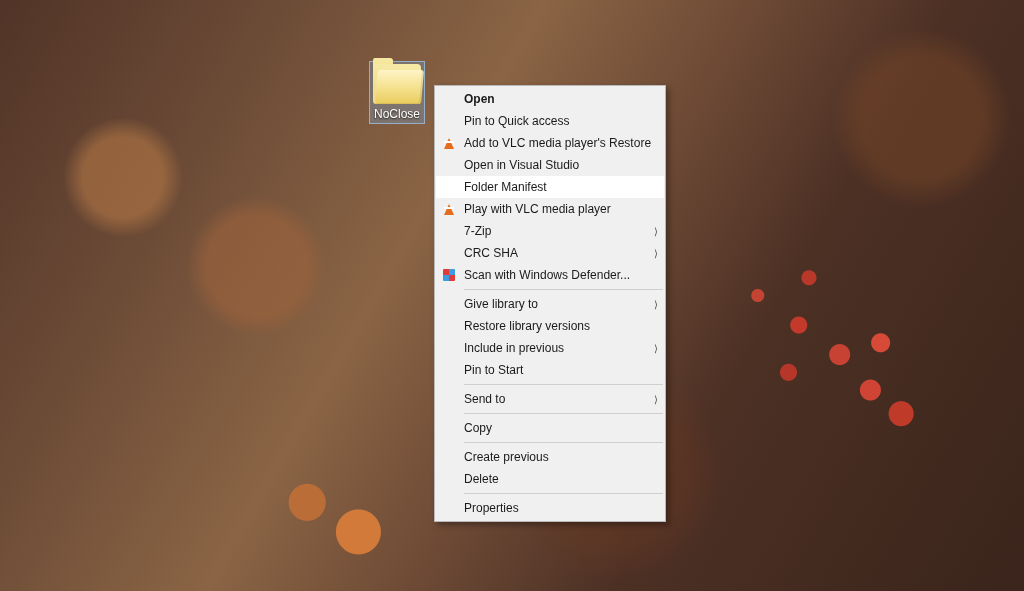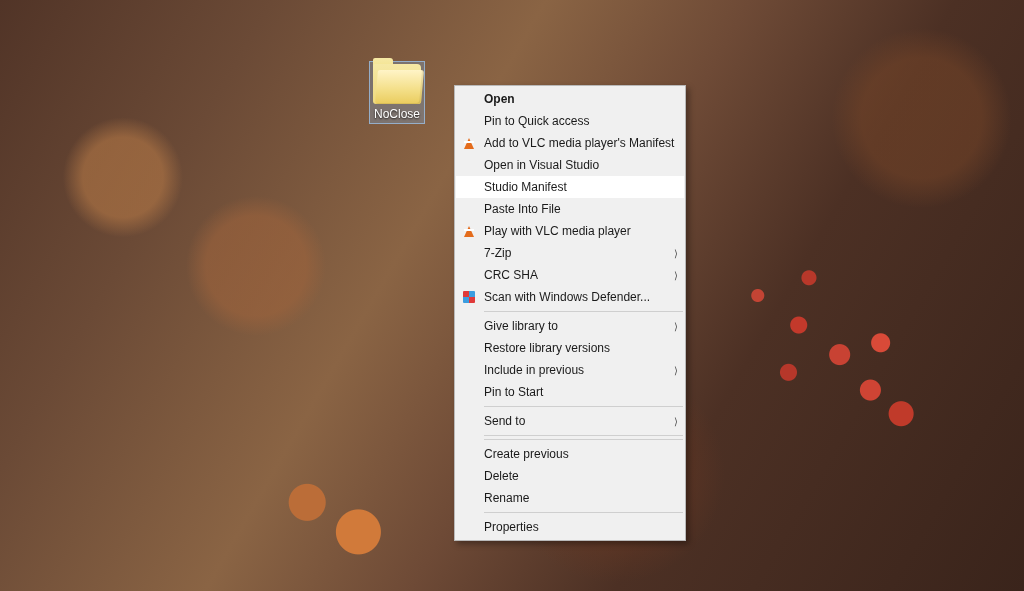--- a/index.html
+++ b/index.html
@@ -67,21 +67,21 @@
     color: #fff;
     font-size: 12px;
     text-shadow: 0 1px 2px rgba(0,0,0,.8);
     line-height: 14px;
     padding: 1px 0;
   }
 
   
   .ctx {
     position: absolute;
-    left: 454px;
+    left: 434px;
     top: 85px;
     width: 232px;
     background: #f0f0f0;
     border: 1px solid #b9b9b9;
     box-shadow: 3px 3px 6px rgba(0,0,0,0.35);
     font-size: 12px;
     color: #1a1a1a;
     padding: 2px 1px;
   }
   .ctx-item {
@@ -136,30 +136,27 @@
     <div class="ctx-item bold">
       <span>Open</span>
     </div>
     <div class="ctx-item">
       <span>Pin to Quick access</span>
     </div>
     <div class="ctx-item">
       <span class="mi">
         <span class="vlc-cone"></span>
       </span>
-      <span>Add to VLC media player's Manifest</span>
+      <span>Add to VLC media player's Restore</span>
     </div>
     <div class="ctx-item">
       <span>Open in Visual Studio</span>
     </div>
     <div class="ctx-item hover">
-      <span>Studio Manifest</span>
-    </div>
-    <div class="ctx-item">
-      <span>Paste Into File</span>
+      <span>Folder Manifest</span>
     </div>
     <div class="ctx-item">
       <span class="mi">
         <span class="vlc-cone"></span>
       </span>
       <span>Play with VLC media player</span>
     </div>
     <div class="ctx-item">
       <span>7-Zip</span>
       <span class="sub-arrow">⟩</span>
@@ -193,27 +190,27 @@
     </div>
     <div class="ctx-item">
       <span>Pin to Start</span>
     </div>
     <div class="ctx-sep"></div>
     <div class="ctx-item">
       <span>Send to</span>
       <span class="sub-arrow">⟩</span>
     </div>
     <div class="ctx-sep"></div>
+    <div class="ctx-item">
+      <span>Copy</span>
+    </div>
     <div class="ctx-sep"></div>
     <div class="ctx-item">
       <span>Create previous</span>
     </div>
     <div class="ctx-item">
       <span>Delete</span>
     </div>
-    <div class="ctx-item">
-      <span>Rename</span>
-    </div>
     <div class="ctx-sep"></div>
     <div class="ctx-item">
       <span>Properties</span>
     </div>
   </div>
 
 </body></html>

